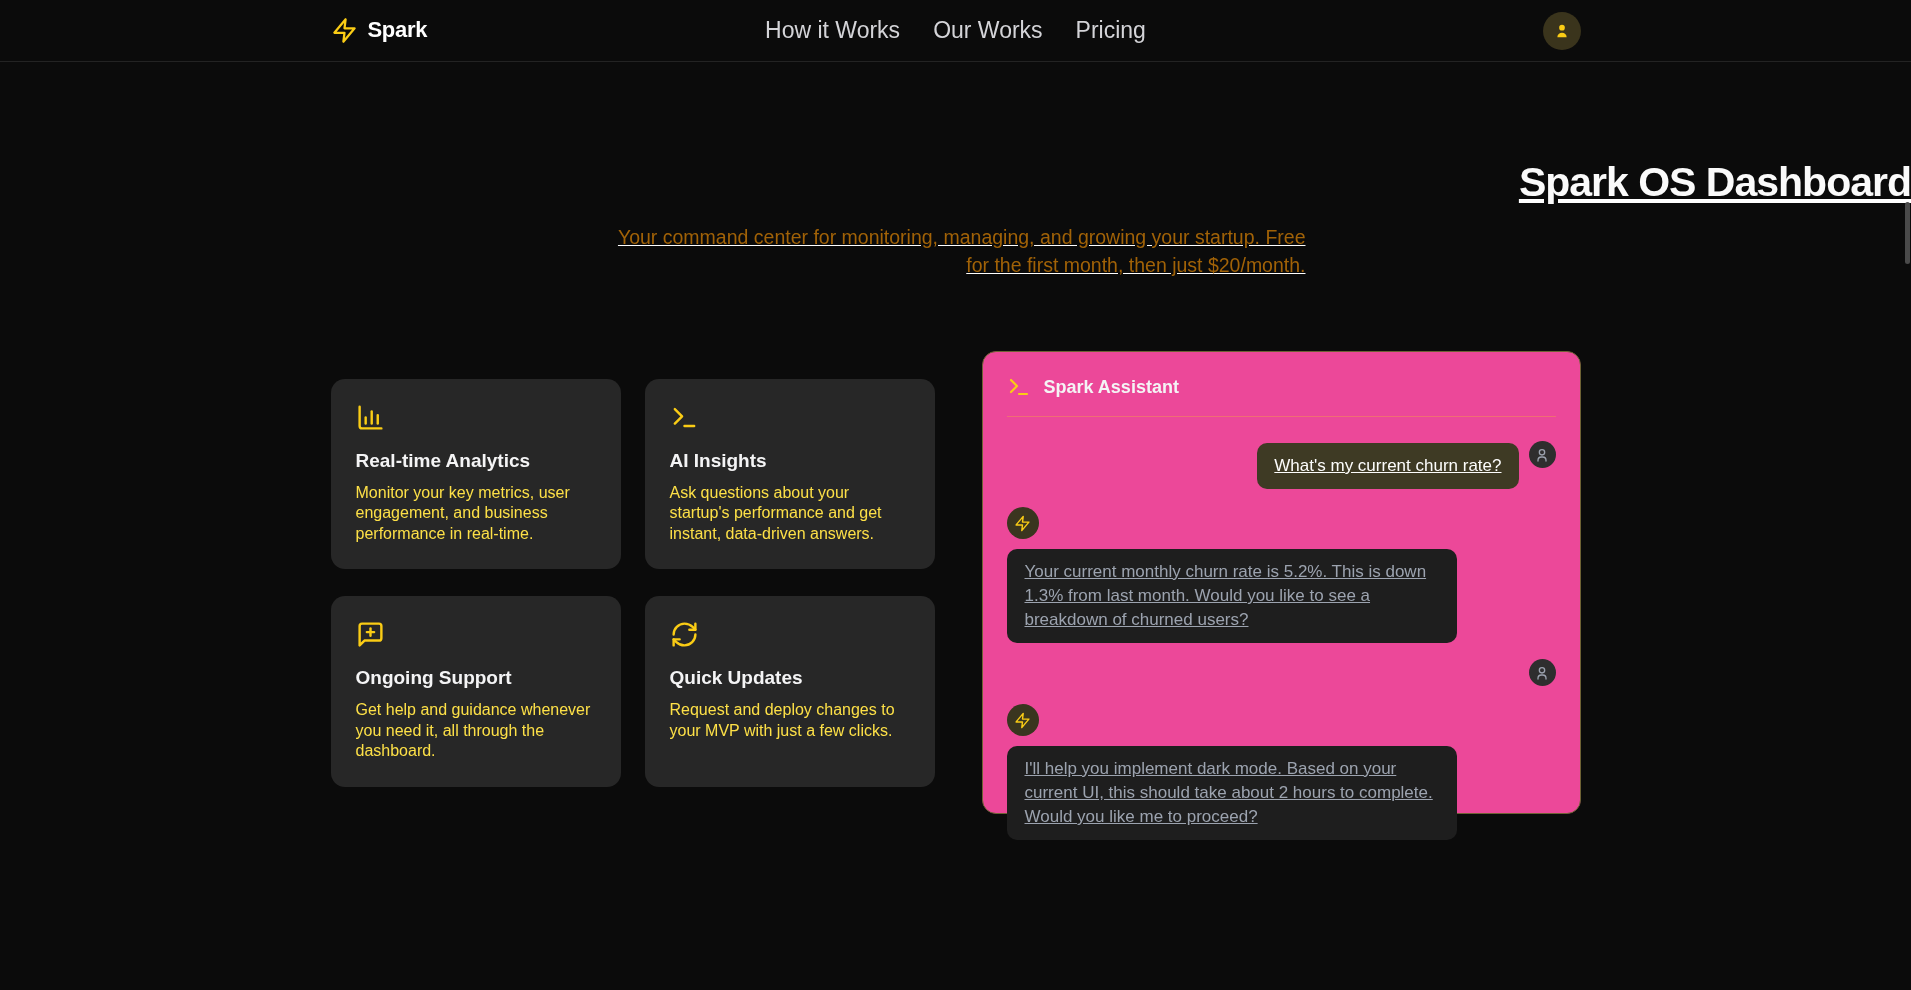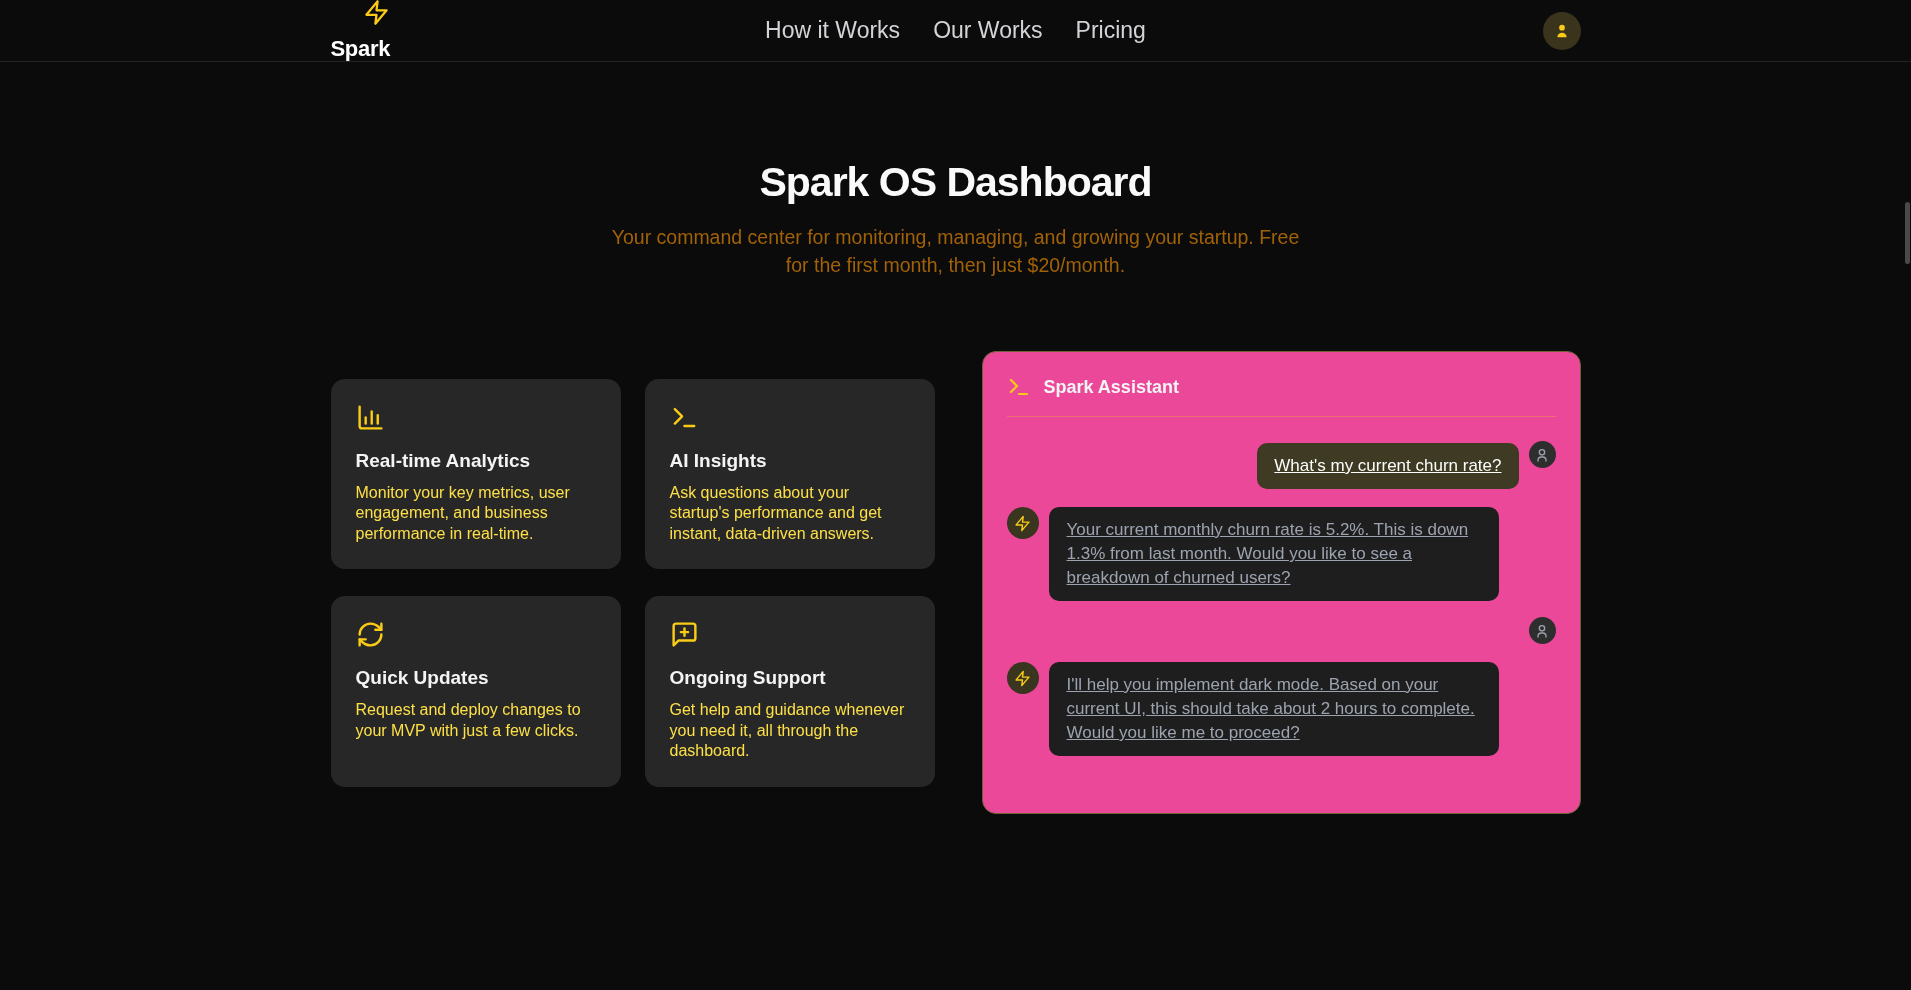--- a/index.html
+++ b/index.html
@@ -15,33 +15,33 @@
   
   .navbar {
     height:62px;
     border-bottom:1px solid #232323;
     background:#0b0b0b;
     display:flex; align-items:center;
   }
   .navbar .container {
     display:flex; align-items:center; justify-content:space-between;
   }
-  .logo { display:flex; align-items:flex-end; gap:10px; cursor:pointer;flex-direction:column; }
+  .logo { display:flex; align-items:flex-start; gap:10px; cursor:pointer; }
   .logo .zap { width:27px; height:27px; }
   .logo-text { font-size:22px; font-weight:bold; letter-spacing:-0.3px; }
   .nav-links { display:flex; gap:33px; position:absolute; left:50%; transform:translateX(-50%); }
   .nav-link { color:#d4d4d8; font-size:23px; text-decoration:none; cursor:pointer; }
   .avatar-btn {
     width:38px; height:38px; border-radius:50%;
     background:#3a341c; border:none; cursor:pointer;
     display:flex; align-items:center; justify-content:center;
   }
 
   
-  .hero { text-align:center; padding-top:97px; }
+  .hero { text-align:right; padding-top:97px;text-decoration:underline; }
   .hero-title { font-size:41px; font-weight:bold; letter-spacing:-1px; color:#fafafa; }
   .hero-subtitle {
     margin:17px auto 0; max-width:700px;
     font-size:19.5px; line-height:28px; color:#a16207;
   }
 
   
   .main-row {
     margin-top:72px;
     display:flex; align-items:center; justify-content:space-between;
@@ -68,21 +68,21 @@
     border-radius:14px;
     padding:23px 24px;
   }
   .chat-header { display:flex; align-items:center; gap:13px; }
   .chat-header .term-icon { width:24px; height:24px; }
   .chat-title { font-size:18px; font-weight:bold; color:#f4f4f5; }
   .chat-divider { height:1px; background:rgba(250,204,21,0.28); border:none; margin-top:17px; }
   .chat-messages { margin-top:26px; display:flex; flex-direction:column; gap:18px; }
   .msg-row { display:flex; align-items:flex-start; gap:10px; }
   .msg-row.user { justify-content:flex-end; }
-  .msg-row.assistant { justify-content:flex-start; }
+  .msg-row.assistant { justify-content:space-between;flex-direction:column; }
   .bubble { border-radius:10px; font-size:17px;text-decoration:underline; }
   .bubble.user {
     background:#3e3a24; color:#fdfdfc;
     padding:12px 17px; line-height:22px;
   }
   .bubble.assistant {
     background:#1e1e1e; color:#9ca3af;
     padding:11px 18px; line-height:24px; max-width:450px;
   }
   .chat-avatar-user {
@@ -162,42 +162,42 @@
           <line x1="12" y1="19" x2="20" y2="19"></line>
         </svg>
       </span>
       <div class="feature-title">AI Insights</div>
       <div class="feature-desc">Ask questions about your startup's performance and get instant, data-driven answers.</div>
     </div>
 
     <div class="feature-card">
       <span>
         <svg class="feature-icon" viewBox="0 0 24 24" fill="none" stroke="#facc15" stroke-width="2" stroke-linecap="round" stroke-linejoin="round">
+          <path d="M21 15a2 2 0 0 1-2 2H7l-4 4V5a2 2 0 0 1 2-2h14a2 2 0 0 1 2 2z"></path>
+          <line x1="12" y1="7" x2="12" y2="13"></line>
+          <line x1="9" y1="10" x2="15" y2="10"></line>
+        </svg>
+      </span>
+      <div class="feature-title">Ongoing Support</div>
+      <div class="feature-desc">Get help and guidance whenever you need it, all through the dashboard.</div>
+    </div>
+
+    <div class="feature-card">
+      <span>
+        <svg class="feature-icon" viewBox="0 0 24 24" fill="none" stroke="#facc15" stroke-width="2" stroke-linecap="round" stroke-linejoin="round">
           <path d="M3 12a9 9 0 0 1 9-9 9.75 9.75 0 0 1 6.74 2.74L21 8"></path>
           <path d="M21 3v5h-5"></path>
           <path d="M21 12a9 9 0 0 1-9 9 9.75 9.75 0 0 1-6.74-2.74L3 16"></path>
           <path d="M8 16H3v5"></path>
         </svg>
       </span>
       <div class="feature-title">Quick Updates</div>
       <div class="feature-desc">Request and deploy changes to your MVP with just a few clicks.</div>
     </div>
 
-    <div class="feature-card">
-      <span>
-        <svg class="feature-icon" viewBox="0 0 24 24" fill="none" stroke="#facc15" stroke-width="2" stroke-linecap="round" stroke-linejoin="round">
-          <path d="M21 15a2 2 0 0 1-2 2H7l-4 4V5a2 2 0 0 1 2-2h14a2 2 0 0 1 2 2z"></path>
-          <line x1="12" y1="7" x2="12" y2="13"></line>
-          <line x1="9" y1="10" x2="15" y2="10"></line>
-        </svg>
-      </span>
-      <div class="feature-title">Ongoing Support</div>
-      <div class="feature-desc">Get help and guidance whenever you need it, all through the dashboard.</div>
-    </div>
-
   </div>
 
   <section class="chat-panel">
     <div class="chat-header">
       <span>
         <svg class="term-icon" viewBox="0 0 24 24" fill="none" stroke="#facc15" stroke-width="2.2" stroke-linecap="round" stroke-linejoin="round">
           <polyline points="4 17 10 11 4 5"></polyline>
           <line x1="12" y1="19" x2="20" y2="19"></line>
         </svg>
       </span>

